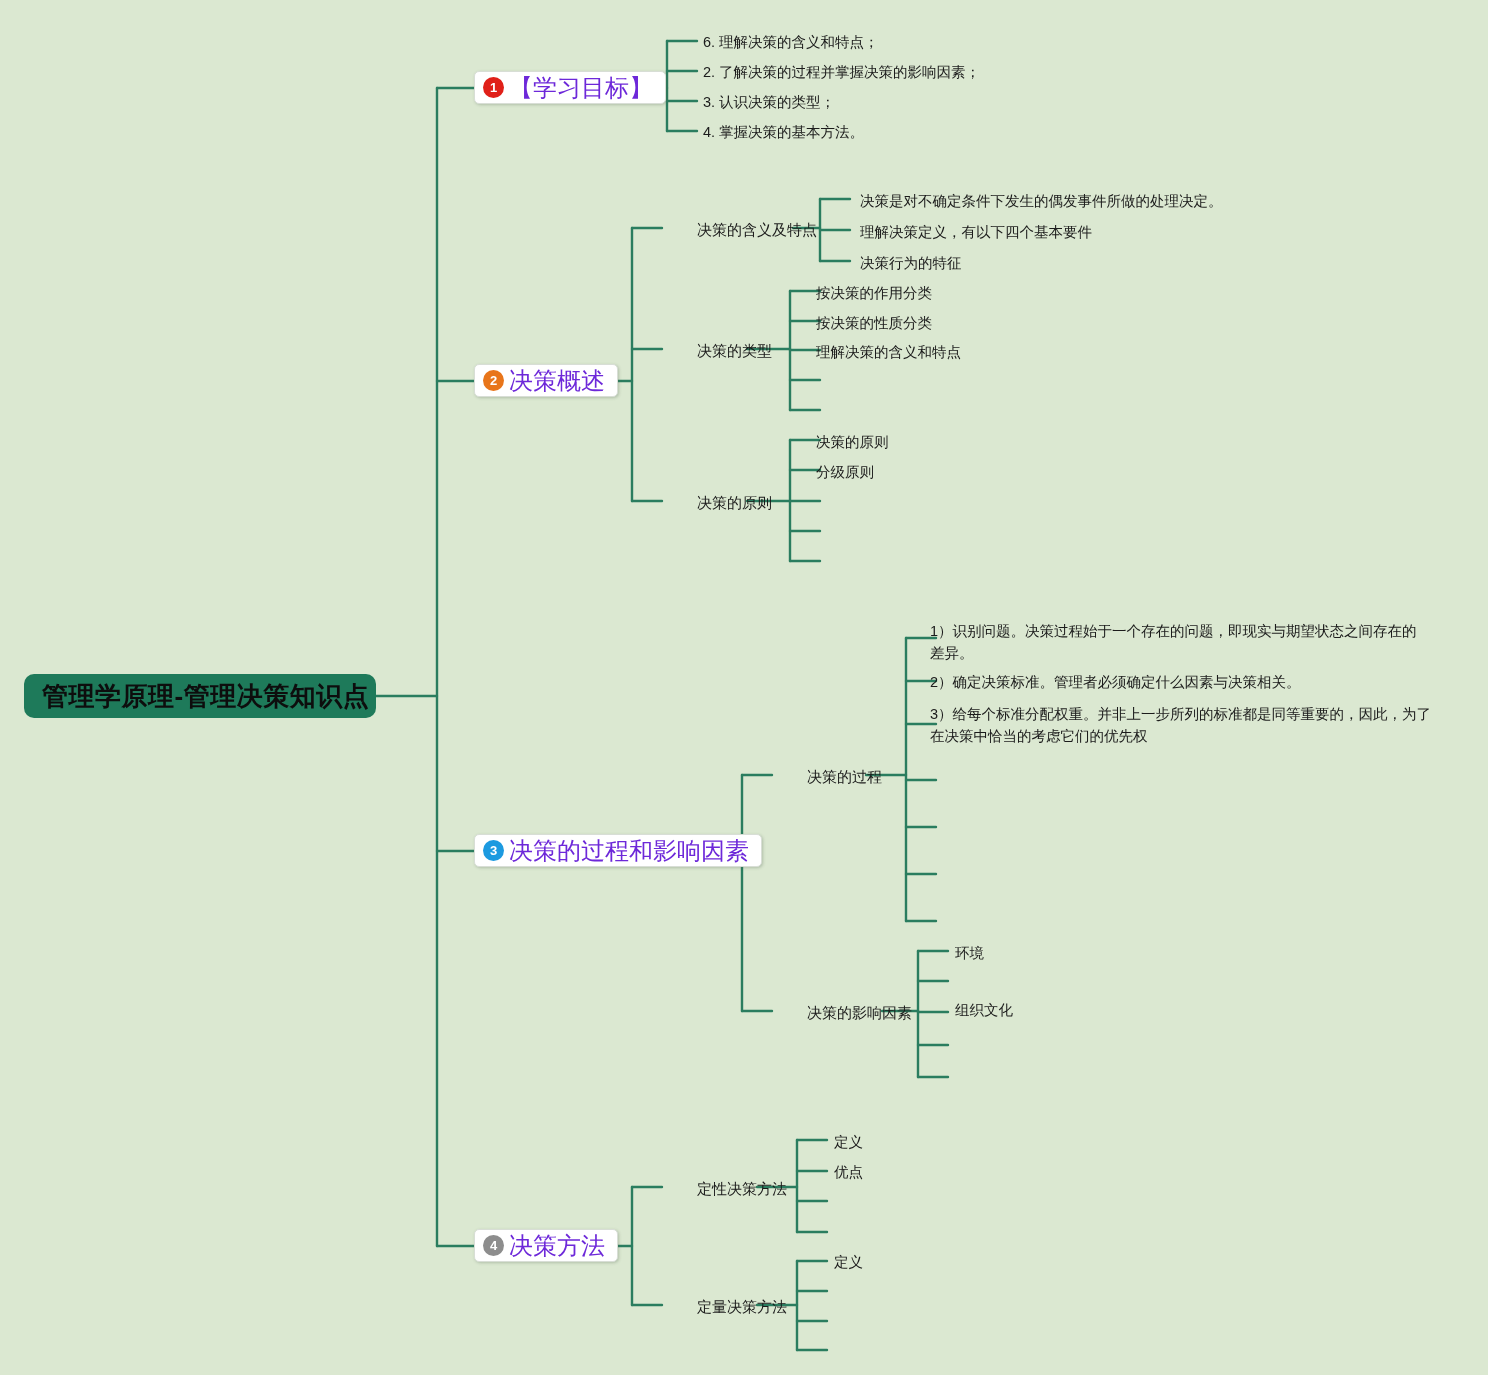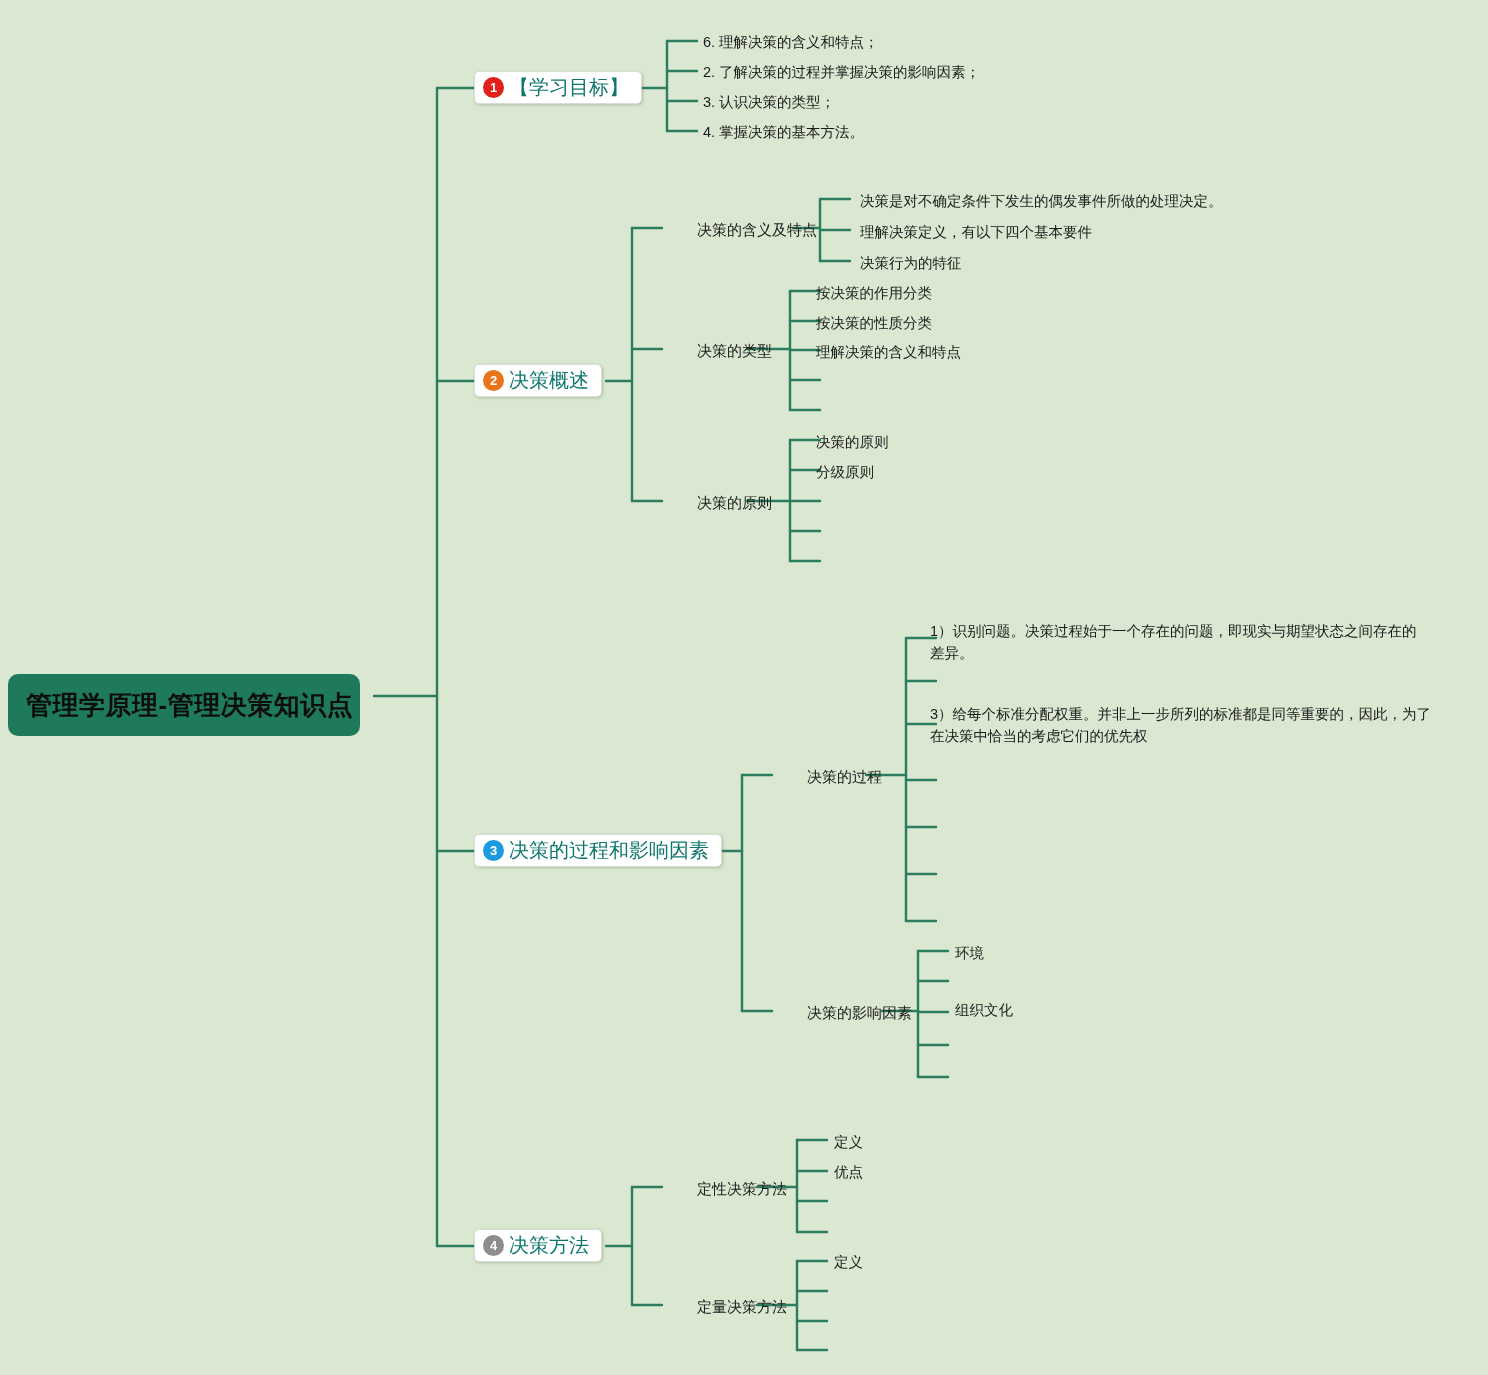--- a/index.html
+++ b/index.html
@@ -8,22 +8,22 @@
     font-family:"Liberation Sans","DejaVu Sans",sans-serif;
     width:1488px;height:1375px;
     overflow:hidden;
   }
   #mindmap{position:relative;width:1488px;height:1375px;}
   #wires{position:absolute;left:0;top:0;width:1488px;height:1375px;}
 
   
   .root-node{
     position:absolute;
-    left:8px;top:674px;
-    width:352px;height:62px;
+    left:24px;top:674px;
+    width:352px;height:44px;
     background:#1e7a5a;
     border-radius:10px;
     display:flex;align-items:center;
     box-sizing:border-box;
     padding-left:18px;
   }
   .root-node .root-label{
     color:#0d0d0d;
     font-size:26px;
     font-weight:bold;
@@ -43,21 +43,21 @@
     padding:0 12px 0 8px;
     box-sizing:border-box;
     white-space:nowrap;
   }
   .badge{
     width:21px;height:21px;border-radius:50%;
     display:inline-flex;align-items:center;justify-content:center;
     color:#fff;font-size:13px;font-weight:bold;
     margin-right:5px;flex:0 0 auto;
   }
-  .l1-label{font-size:20px;color:#0f766e;font-weight:500;}
+  .l1-label{font-size:24px;color:#6d28d9;font-weight:500;}
 
   
   .tnode{
     position:absolute;
     font-size:14.5px;
     color:#1b1b1b;
     line-height:1.55;
     white-space:nowrap;
   }
   .tnode.l2{font-size:15px;margin-left:28px;}
@@ -191,20 +191,21 @@
   <div class="tnode" style="left:816px;top:431px;">决策的原则</div>
   <div class="tnode" style="left:816px;top:461px;">分级原则</div>
 
   <div class="l1-node" style="left:474px;top:834px;">
     <span class="badge" style="background:#1c9ae0;">3</span>
     <span class="l1-label">决策的过程和影响因素</span>
   </div>
 
   <div class="tnode l2" style="left:779px;top:765px;">决策的过程</div>
   <div class="tnode wrap" style="left:930px;top:620px;width:500px;">1）识别问题。决策过程始于一个存在的问题，即现实与期望状态之间存在的差异。</div>
+  <div class="tnode wrap" style="left:930px;top:671px;width:500px;">2）确定决策标准。管理者必须确定什么因素与决策相关。</div>
   <div class="tnode wrap" style="left:930px;top:703px;width:510px;">3）给每个标准分配权重。并非上一步所列的标准都是同等重要的，因此，为了在决策中恰当的考虑它们的优先权</div>
 
   <div class="tnode l2" style="left:779px;top:1001px;">决策的影响因素</div>
   <div class="tnode" style="left:955px;top:942px;">环境</div>
   <div class="tnode" style="left:955px;top:971px;margin-top:28px;">组织文化</div>
 
   <div class="l1-node" style="left:474px;top:1229px;">
     <span class="badge" style="background:#8d8d8d;">4</span>
     <span class="l1-label">决策方法</span>
   </div>

